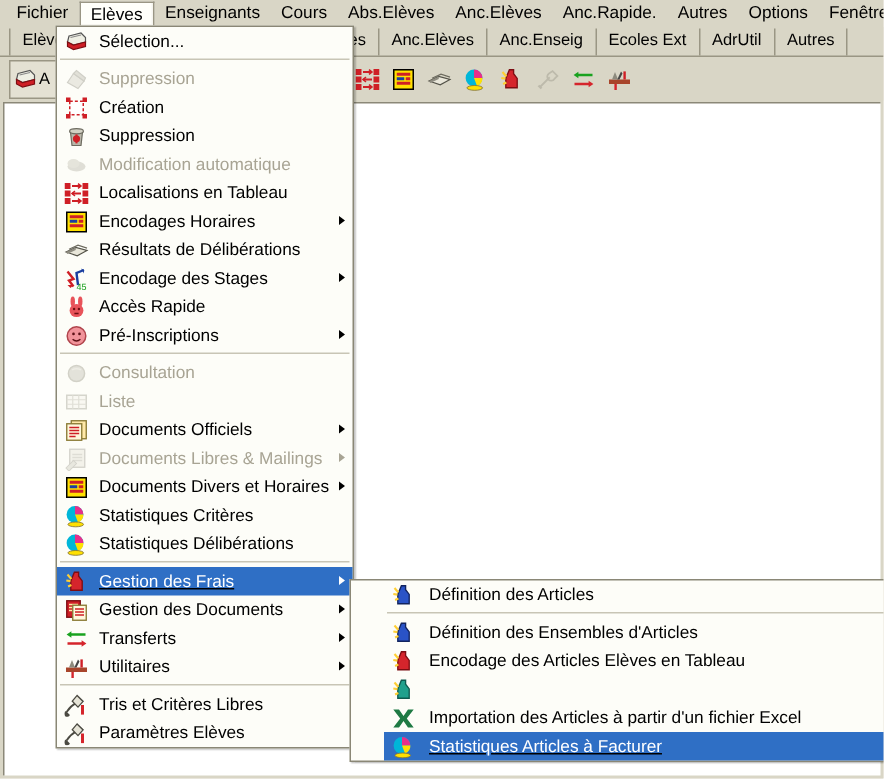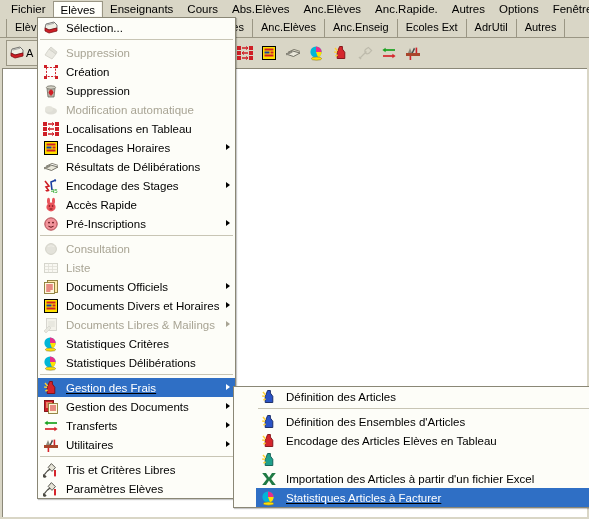--- a/index.html
+++ b/index.html
@@ -375,44 +375,44 @@
         <span class="ic">
           <svg width="16" height="16" viewBox="0 0 16 16">
             <rect x="4.5" y="1.5" width="10" height="12" fill="#ffe9a8" stroke="#8a7a34" stroke-width=".9"></rect>
             <rect x="1.5" y="3.5" width="10" height="11" fill="#fff8dc" stroke="#8a7a34" stroke-width=".9"></rect>
             <path d="M3.2 6 H9.8 M3.2 8 H9.8 M3.2 10 H9.8 M3.2 12 H7.4" stroke="#cf1f26" stroke-width="1.1"></path>
           </svg>
         </span>
         <span class="lbl">Documents Officiels</span>
         <span class="arw"></span>
       </div>
+      <div class="row dis">
+        <span class="ic">
+          <svg width="16" height="16" viewBox="0 0 16 16">
+            <rect x="3.5" y="1.5" width="10" height="12" fill="#e6e4d7" stroke="#98968a" stroke-width=".9"></rect>
+            <path d="M5.2 5 H11.8 M5.2 7 H11.8 M5.2 9 H11.8" stroke="#b1afa2" stroke-width="1"></path>
+            <path d="M1 14 L6 9 L8 11 L3 16 Z" fill="#cbc9bc" stroke="#98968a" stroke-width=".7"></path>
+          </svg>
+        </span>
+        <span class="lbl">Documents Libres  &amp; Mailings</span>
+        <span class="arw"></span>
+      </div>
       <div class="row">
         <span class="ic">
           <svg width="16" height="16" viewBox="0 0 16 16">
             <rect x="1.5" y="1.5" width="13" height="13" fill="#ffe000" stroke="#000" stroke-width="1"></rect>
             <rect x="3.5" y="3.5" width="9" height="2" fill="#cf1f26"></rect>
             <rect x="3.5" y="6.5" width="5" height="2" fill="#1b3fa0"></rect>
             <rect x="3.5" y="9.5" width="9" height="2" fill="#cf1f26"></rect>
             <rect x="9.5" y="6.5" width="3" height="2" fill="#cf1f26"></rect>
           </svg>
         </span>
         <span class="lbl">Documents Divers et Horaires</span>
         <span class="arw"></span>
       </div>
-      <div class="row dis">
-        <span class="ic">
-          <svg width="16" height="16" viewBox="0 0 16 16">
-            <rect x="3.5" y="1.5" width="10" height="12" fill="#e6e4d7" stroke="#98968a" stroke-width=".9"></rect>
-            <path d="M5.2 5 H11.8 M5.2 7 H11.8 M5.2 9 H11.8" stroke="#b1afa2" stroke-width="1"></path>
-            <path d="M1 14 L6 9 L8 11 L3 16 Z" fill="#cbc9bc" stroke="#98968a" stroke-width=".7"></path>
-          </svg>
-        </span>
-        <span class="lbl">Documents Libres  &amp; Mailings</span>
-        <span class="arw"></span>
-      </div>
       <div class="row">
         <span class="ic">
           <svg width="16" height="16" viewBox="0 0 16 16">
             <circle cx="7" cy="7" r="5.6" fill="#00b6d8"></circle>
             <path d="M7 7 L7 1.4 A5.6 5.6 0 0 1 12.6 7 Z" fill="#e72f8a"></path>
             <path d="M7 7 L12.6 7 A5.6 5.6 0 0 1 9 12.3 Z" fill="#ffe000"></path>
             <ellipse cx="7.5" cy="13.6" rx="5.2" ry="1.6" fill="#ffe000" stroke="#8a7a34" stroke-width=".6"></ellipse>
           </svg>
         </span>
         <span class="lbl">Statistiques Critères</span>

